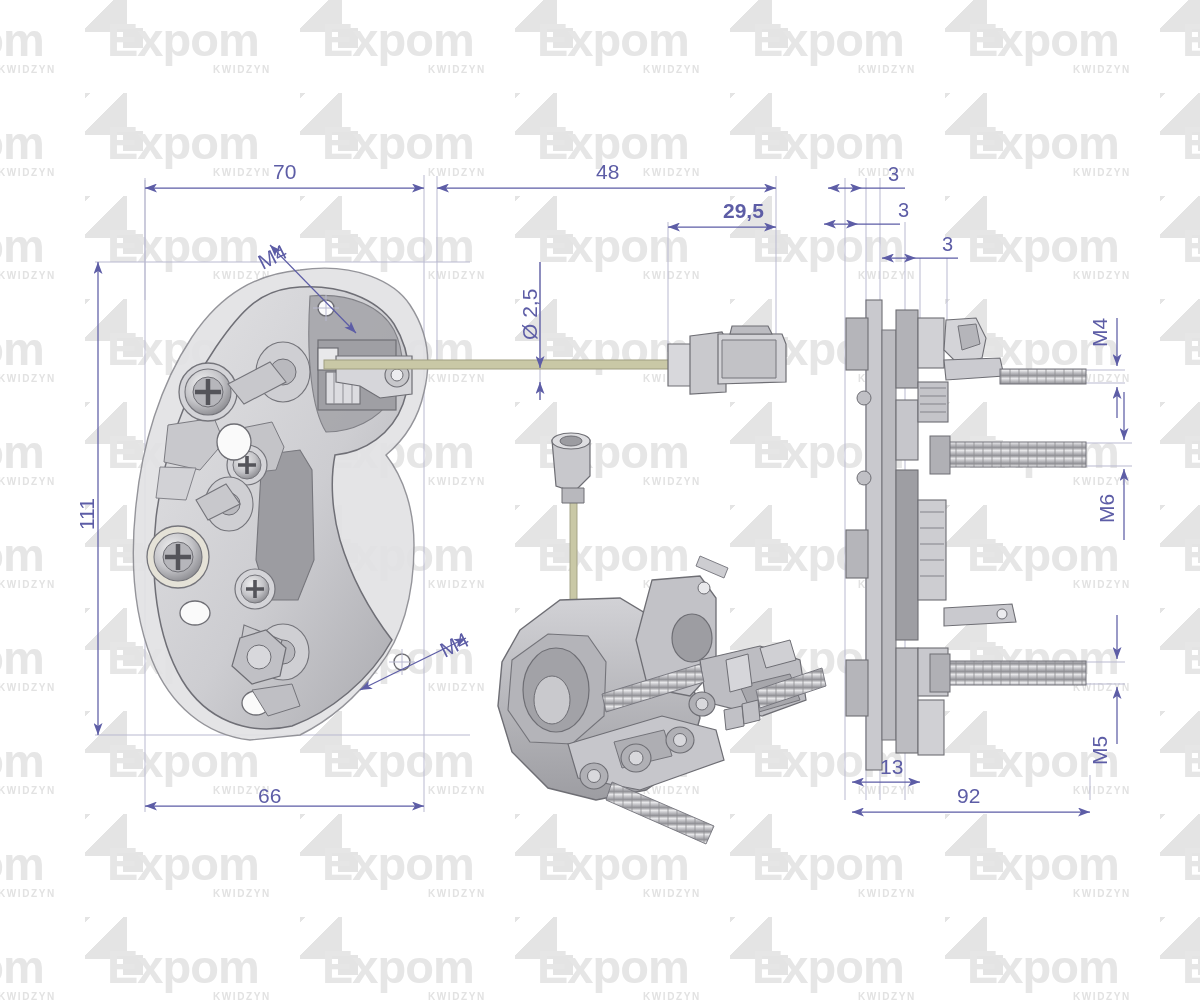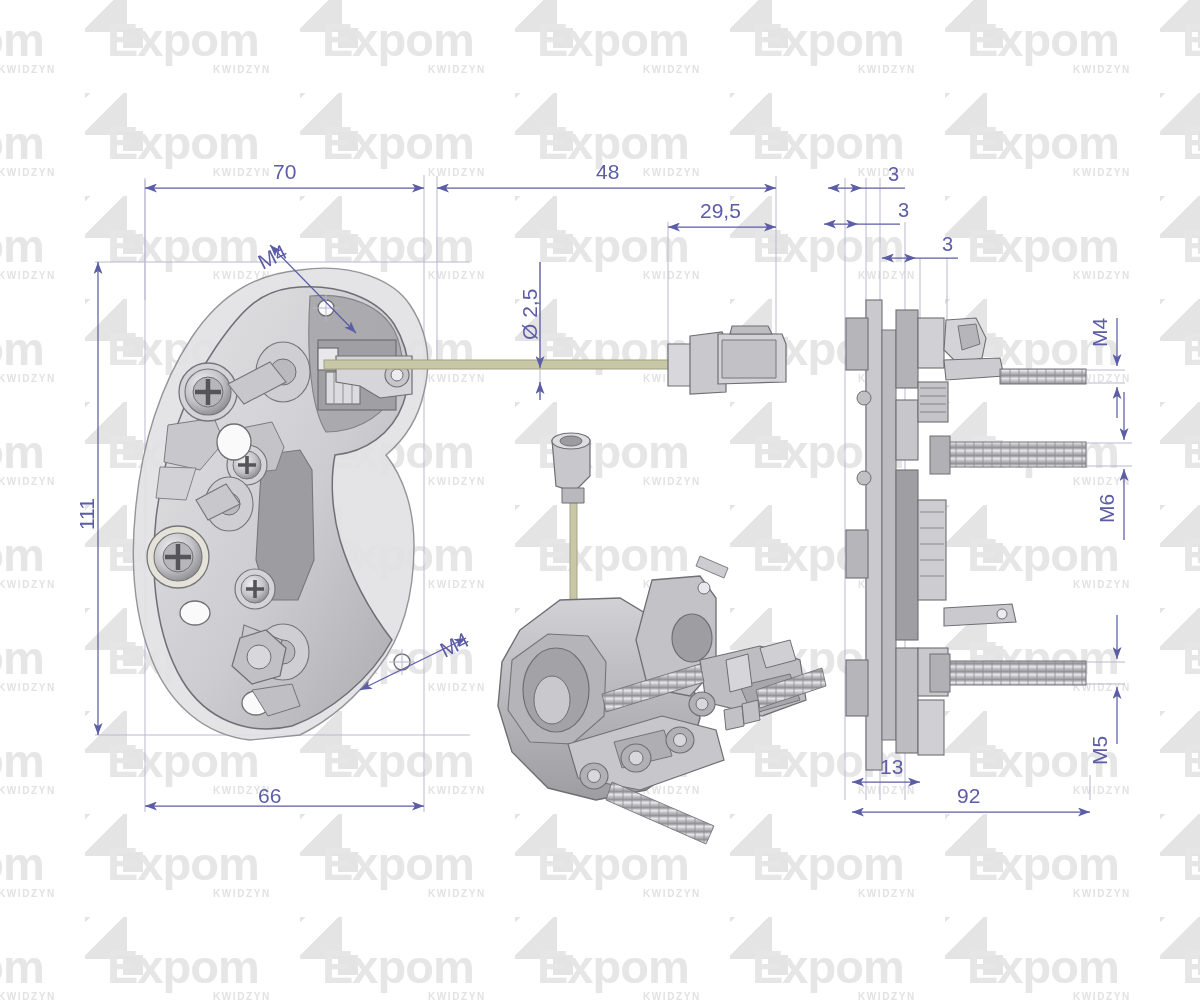--- a/index.html
+++ b/index.html
@@ -702,21 +702,21 @@
         <line x1="852" y1="782" x2="920" y2="782" marker-start="url(#ah2)" marker-end="url(#ah)"></line>
 
         <line x1="852" y1="812" x2="1090" y2="812" marker-start="url(#ah2)" marker-end="url(#ah)"></line>
       </g>
     </svg>
 
     <div class="dimtext" style="left:273px;top:160px;">70</div>
 
     <div class="dimtext" style="left:596px;top:160px;">48</div>
 
-    <div class="dimtext" style="left:700px;top:199px;">29,5</div>
+    <div class="dimtext" style="left:723px;top:199px;font-weight:bold;">29,5</div>
 
     <div class="dimtext rot90" style="left:518px;top:340px;">Ø 2,5</div>
 
     <div class="dimtext rot90" style="left:75px;top:530px;">111</div>
 
     <div class="dimtext" style="left:258px;top:784px;">66</div>
 
     <div class="dimtext rot-lean" style="left:254px;top:253px;">M4</div>
 
     <div class="dimtext rot-lean" style="left:436px;top:641px;">M4</div>

